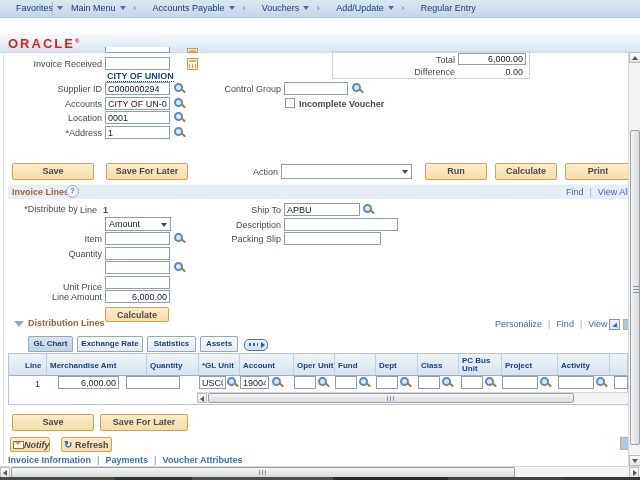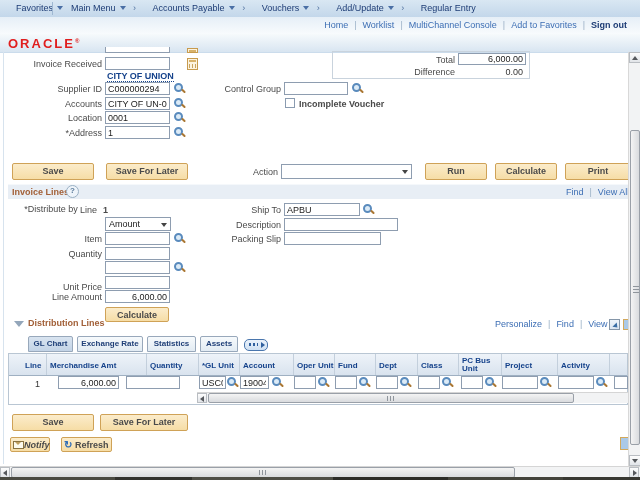--- a/index.html
+++ b/index.html
@@ -117,25 +117,20 @@
       <span><span class="crumb-txt">Accounts Payable</span><span class="cdown"></span></span>
       <span class="gt"></span>
       <span><span class="crumb-txt">Vouchers</span><span class="cdown"></span></span>
       <span class="gt"></span>
       <span><span class="crumb-txt">Add/Update</span><span class="cdown"></span></span>
       <span class="gt"></span>
       <span class="crumb-txt">Regular Entry</span>
     </span>
   </div>
 
-  <div class="abs" id="util-bar">
-    <span id="util-links">
-      <a href="#">Home</a><span class="pipe"></span><a href="#">Worklist</a><span class="pipe"></span><a href="#">MultiChannel Console</a><span class="pipe"></span><a href="#">Add to Favorites</a><span class="pipe"></span><a href="#" class="signout">Sign out</a>
-    </span>
-  </div>
 
   <div class="abs" id="logo-row">
     <span id="oracle-logo"><span>ORACLE</span><sup>®</sup></span>
   </div>
 
   <div class="abs" id="page-edge"></div>
 
   <input class="inp abs" style="left: 105px; top: 47px; width: 65px; height: 6px; border-top: none;">
   <span class="cal" style="left:187px;top:48px;height:5px;"></span>
 
@@ -303,20 +298,23 @@
 
   <div class="btn" style="left:10px;top:437px;width:40px;height:15px;padding-left:13px;text-align:left;font-style:italic;">
     <span class="env" style="left:2px;top:3px;"></span>
     <span>Notify</span>
   </div>
   <div class="btn" style="left:61px;top:437px;width:51px;height:15px;padding-left:13px;text-align:left;">
     <span class="refresh-g" style="left:2px;top:2px;"></span>
     <span>Refresh</span>
   </div>
 
+  <div class="abs" style="left:8px;top:455px;font-weight:bold;white-space:nowrap;">
+    <a href="#" class="link">Invoice Information</a><span class="pipe"></span><a href="#" class="link">Payments</a><span class="pipe"></span><a href="#" class="link">Voucher Attributes</a>
+  </div>
 
   <span class="clip-icon" style="left:620px;top:437px;width:9px;height:13px;"></span>
 
   <div class="sb" style="left:0;top:466px;width:640px;height:11px;border-top:1px solid #d5d5d5;z-index:8;">
     <span class="sb-btn" style="left:0;top:0;width:10px;height:11px;">
         <span class="ar left" style="left:2px;top:2px;"></span>
       </span>
     <div class="thumb h grip-h" style="left:11px;top:0;width:504px;height:11px;"></div>
     <span class="sb-btn" style="left:629px;top:0;width:10px;height:11px;">
         <span class="ar right" style="left:3px;top:2px;"></span>

